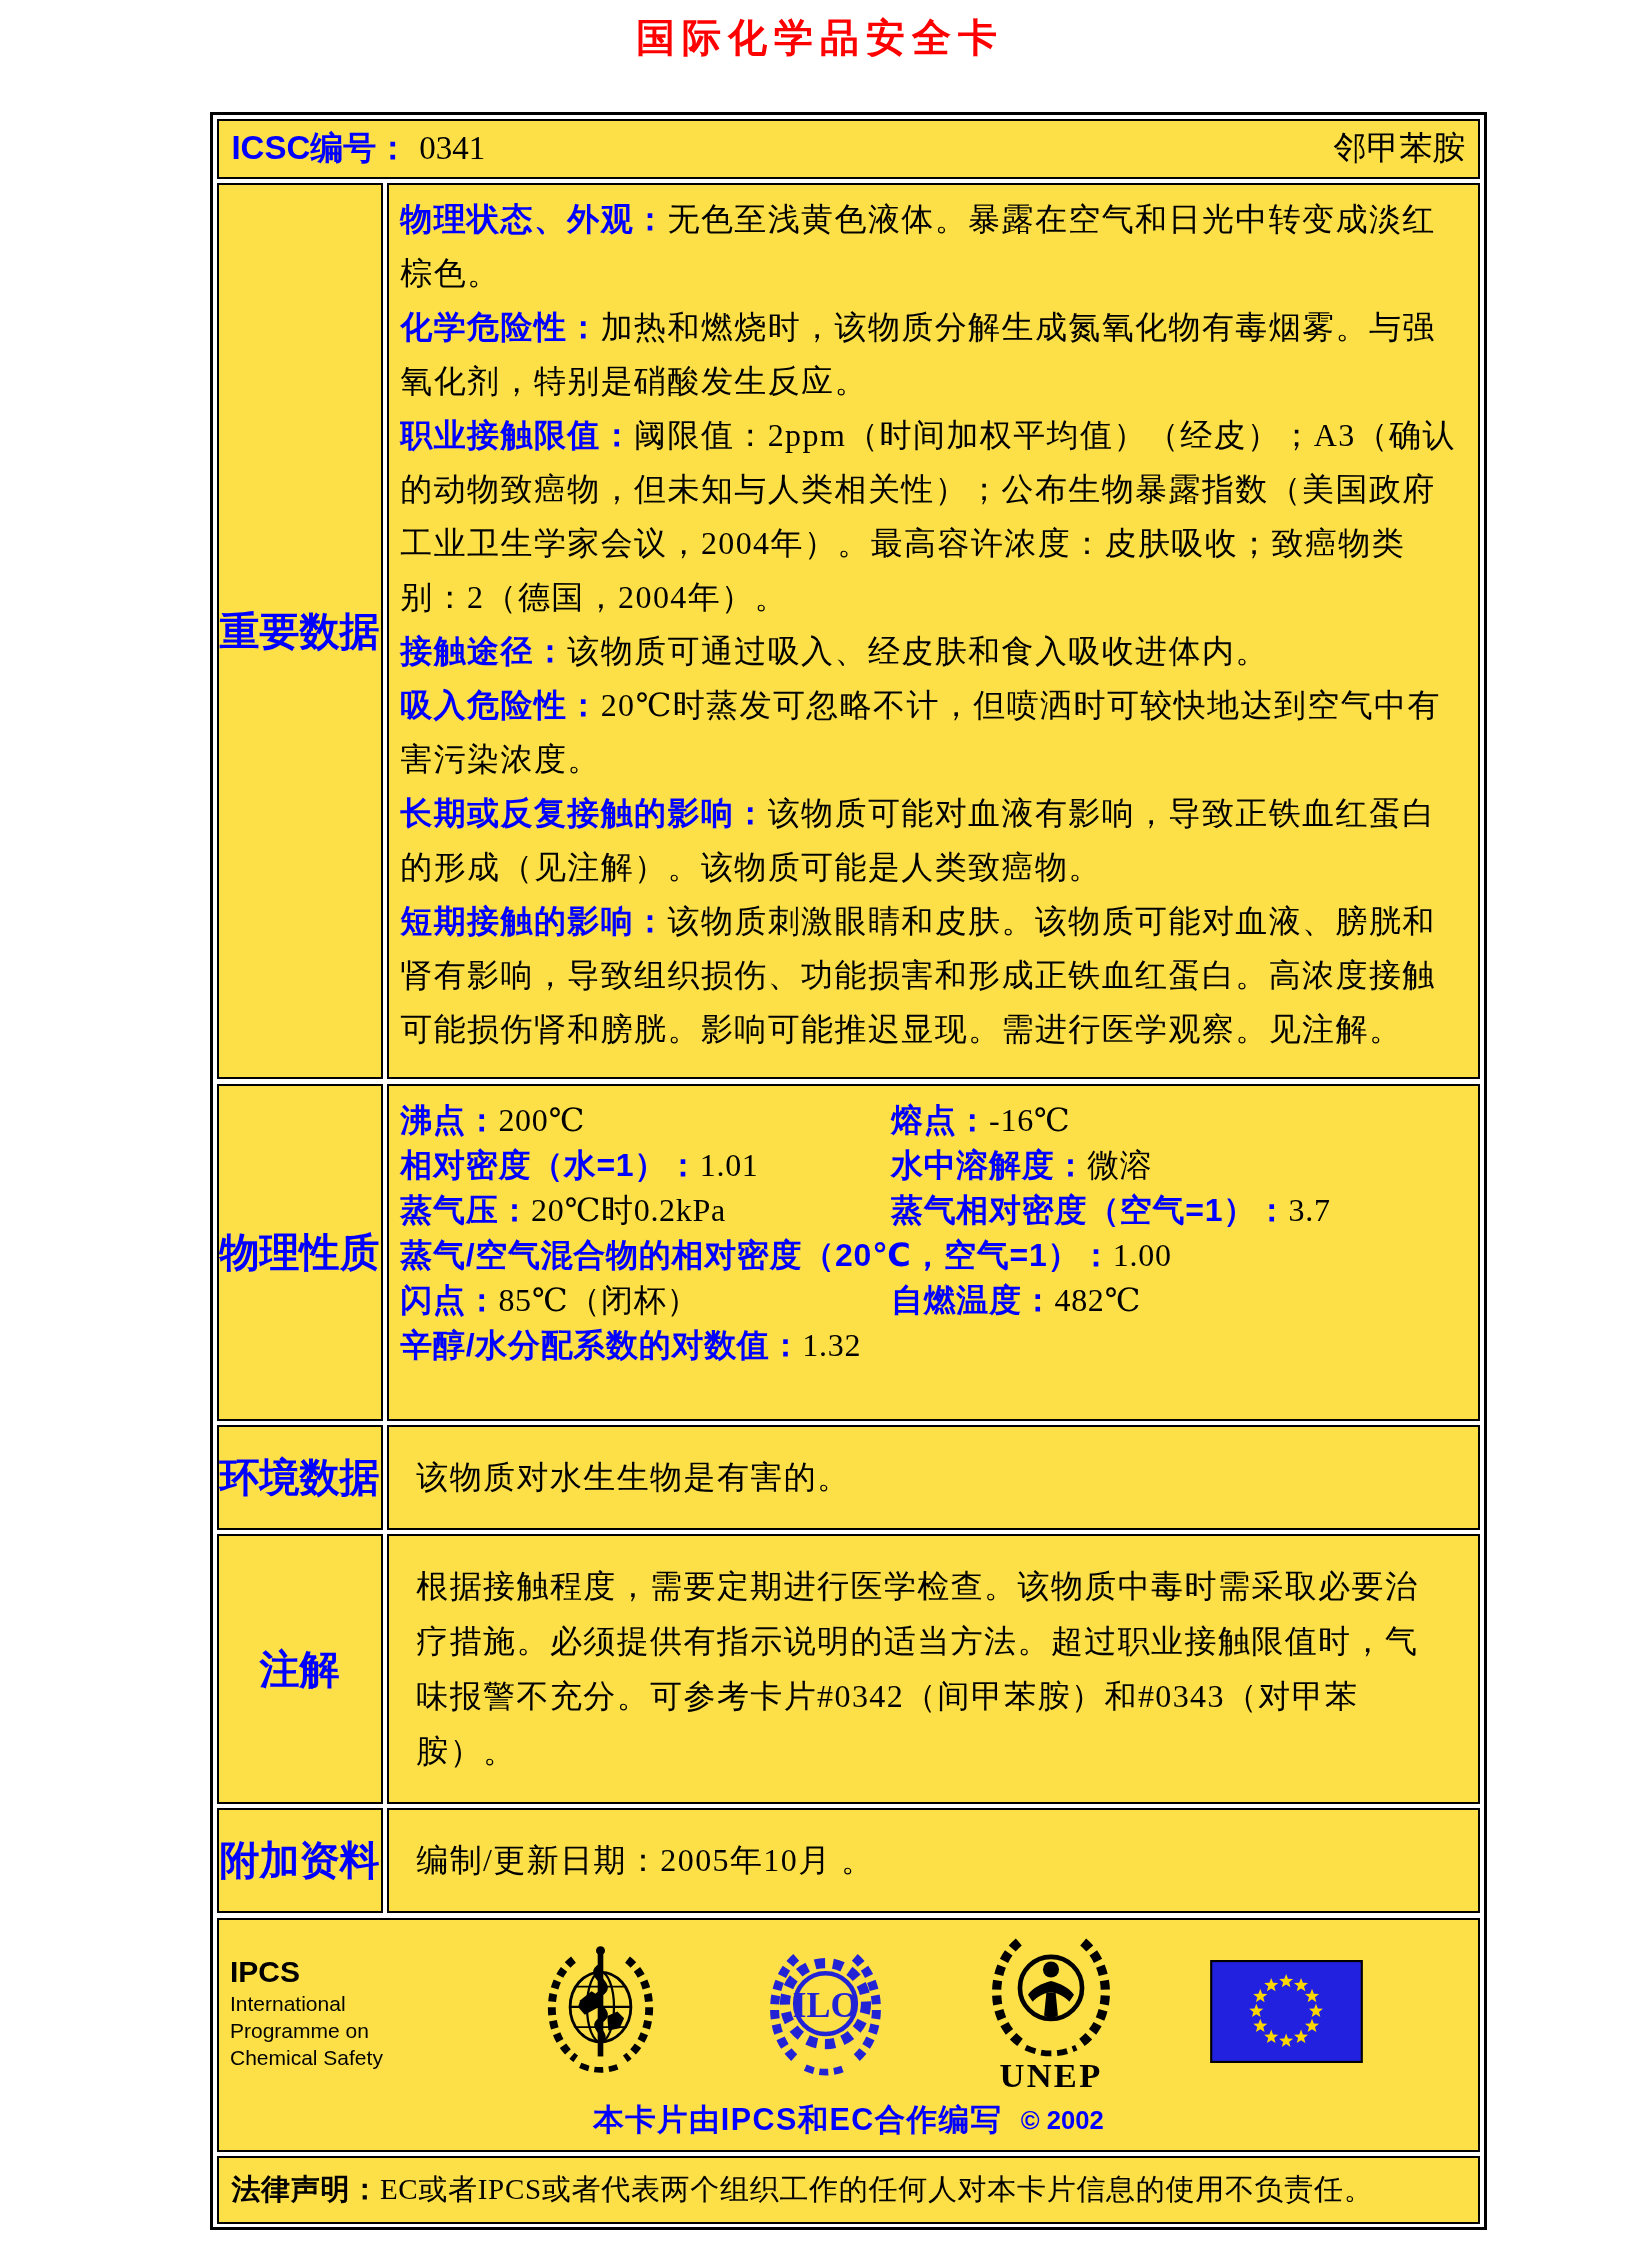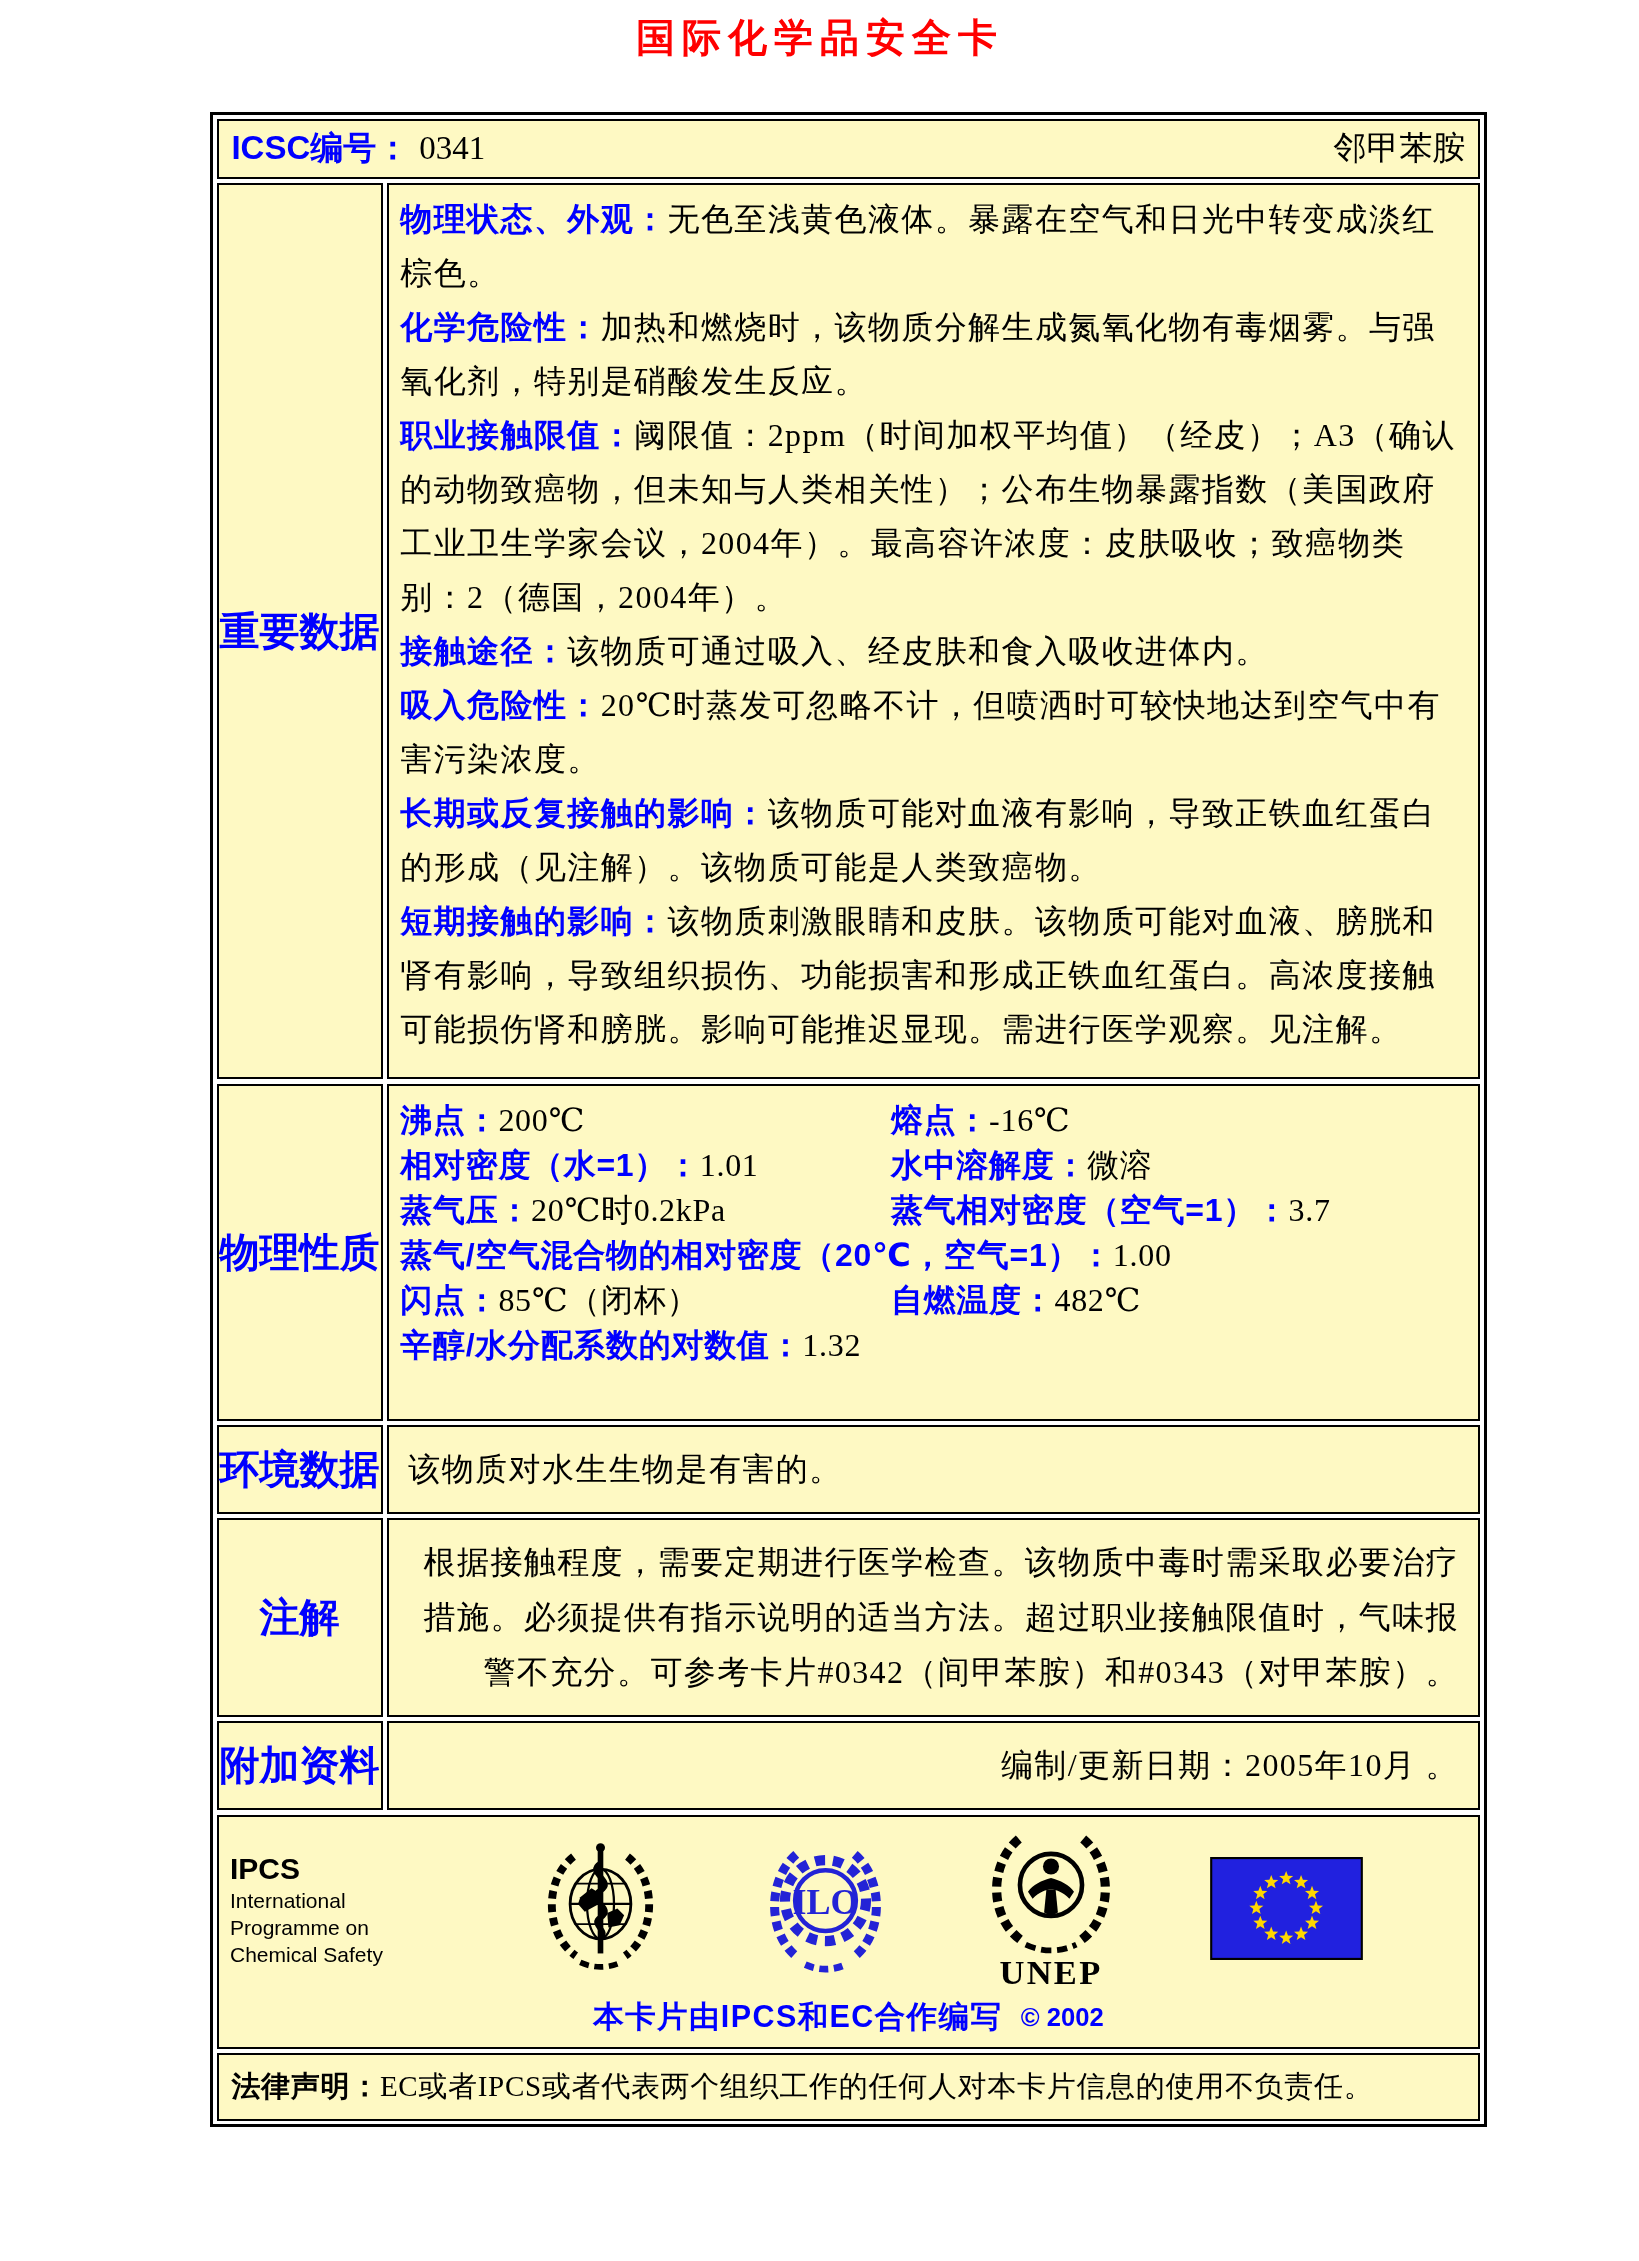--- a/index.html
+++ b/index.html
@@ -12,21 +12,21 @@
     position:absolute;top:11.4px;left:0;width:100%;text-align:center;
     font-family:"Liberation Sans","DejaVu Sans",sans-serif;font-weight:bold;
     font-size:39px;color:#FF0000;letter-spacing:7px;
   }
   .card{
     position:absolute;left:210px;top:112px;width:1277px;box-sizing:border-box;
     border:3.6px solid #000;padding:3.6px;background:#fff;
     display:flex;flex-direction:column;gap:4.3px;
   }
   .row{display:flex;gap:4.3px;}
-  .cell{border:2.8px solid #000;box-sizing:border-box;background:#fef9c3;}
+  .cell{border:2.8px solid #000;box-sizing:border-box;background:#fde047;}
   .label-cell{
     flex:0 0 166px;display:flex;align-items:center;justify-content:center;
     font-family:"Liberation Sans","DejaVu Sans",sans-serif;font-weight:bold;
     font-size:40px;color:#0000FF;text-align:center;
   }
   .content-cell{flex:1;padding:7px 11.4px;}
   .header-cell{
     flex:1;display:flex;justify-content:space-between;align-items:center;
     padding:5.7px 12.8px;min-height:60px;
   }
@@ -41,21 +41,21 @@
     font-family:"Liberation Sans","DejaVu Sans",sans-serif;
   }
   .btxt{color:#000;}
   .imp-content{min-height:896px;}
   .imp-p{margin:0;font-size:32px;line-height:54px;letter-spacing:1.4px;}
   .phys-content{min-height:337px;padding-top:12px;}
   .phys-line{font-size:32px;line-height:45px;letter-spacing:0.7px;display:flex;}
   .pcol-left{flex:0 0 46%;}
   .pcol-right{flex:1;}
   .pfull{flex:1;}
-  .plain-text{font-size:32px;line-height:55px;letter-spacing:1.4px;margin:8px;text-align:right;}
+  .plain-text{font-size:32px;line-height:55px;letter-spacing:1.4px;margin:16px;}
   .env-content{display:flex;align-items:center;min-height:45px;}
   .footer-cell{flex:1;display:flex;flex-direction:column;padding:8.5px 11.4px;min-height:200px;}
   .footer-top{display:flex;align-items:center;flex:1;}
   .ipcs-block{flex:0 0 185px;font-family:"Liberation Sans","DejaVu Sans",sans-serif;}
   .ipcs-title{font-size:30px;font-weight:bold;line-height:36px;}
   .ipcs-sub{font-size:21px;line-height:27px;width:170px;}
   .logos{flex:1;display:flex;align-items:center;justify-content:space-evenly;padding:0 14px 0 28px;}
   .credit-line{display:flex;justify-content:center;align-items:center;gap:18.5px;margin-top:2.8px;}
   .credit-main{
     font-family:"Liberation Sans","DejaVu Sans",sans-serif;font-weight:bold;

